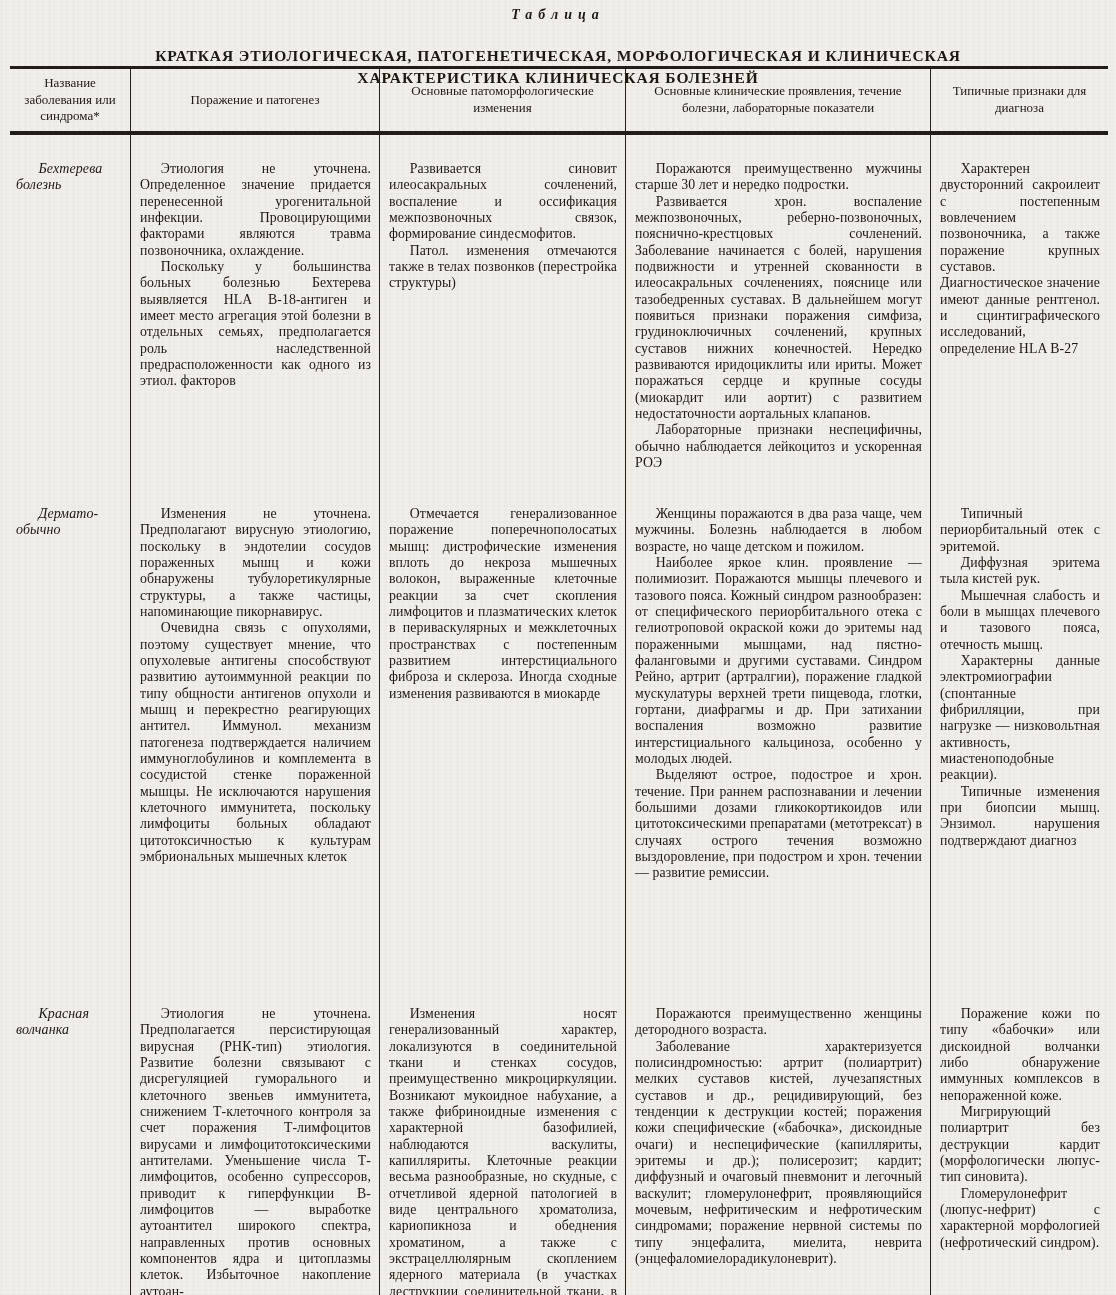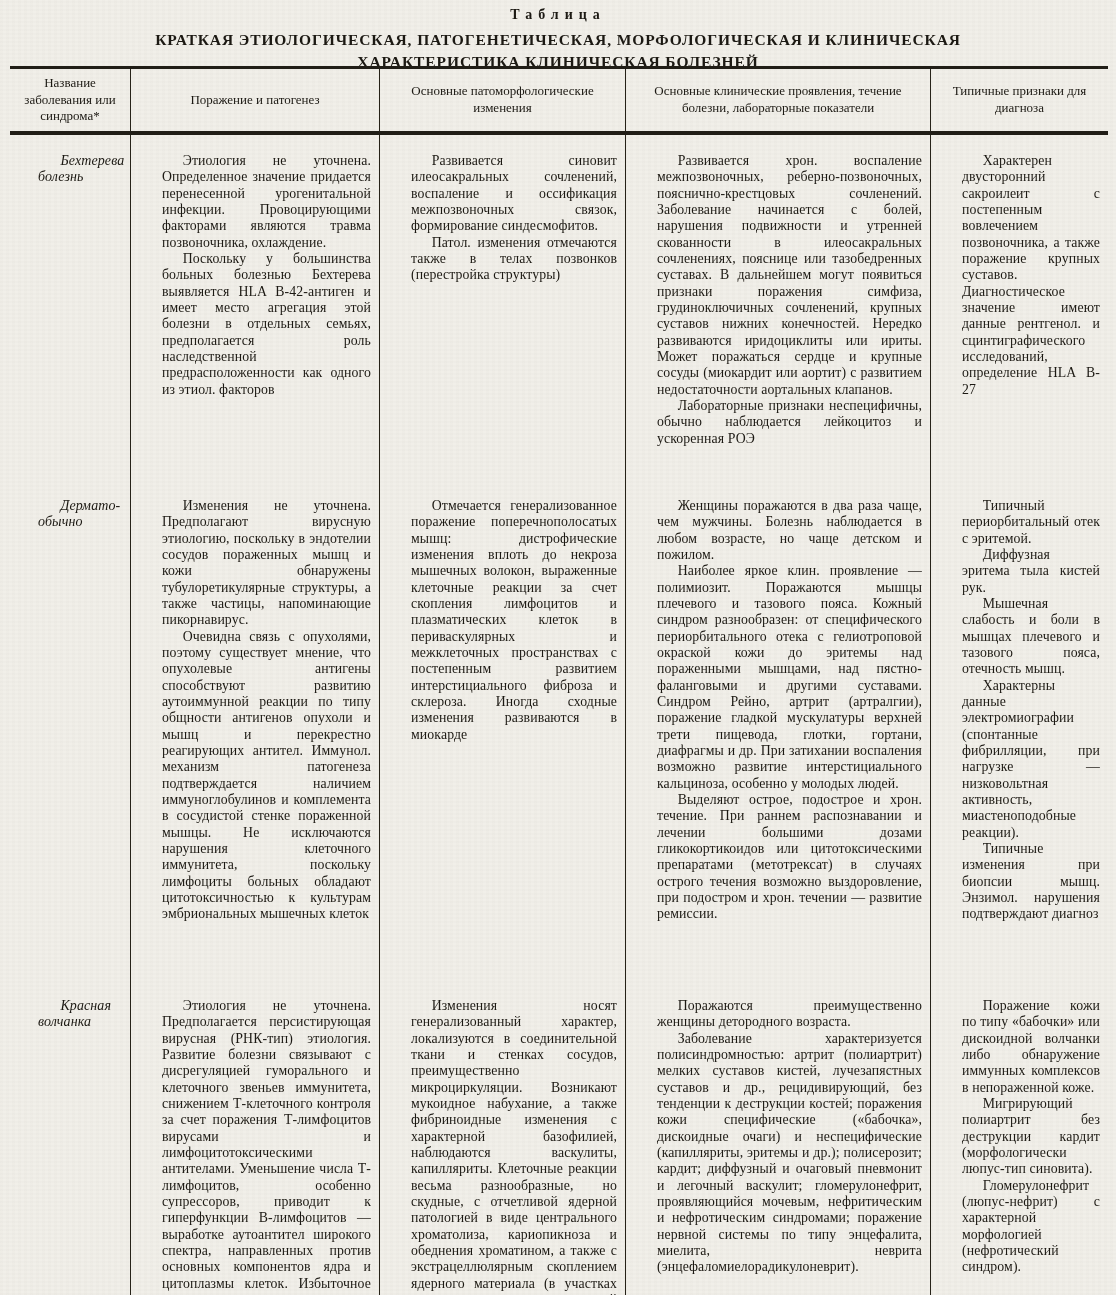--- a/index.html
+++ b/index.html
@@ -17,28 +17,29 @@
       repeating-linear-gradient(90deg, rgba(120,110,90,0.02) 0 3px, rgba(255,255,255,0.015) 3px 6px),
       #f1efe9;
     box-sizing:border-box;
   }
   .table-label{
     text-align:center;
     font-weight:bold;
     font-size:14px;
     letter-spacing:6px;
     padding-top:7px;
+    font-style:italic;
   }
   .main-title{
     text-align:center;
     font-weight:bold;
     font-size:15.5px;
     letter-spacing:0.9px;
     line-height:1.45;
-    margin-top:6px;
+    margin-top:22px;
   }
   .tbl{
     position:absolute;
     left:10px; top:66px;
     width:1098px;
     height:1225px;
     display:flex;
     flex-direction:column;
   }
   .grid-row{
@@ -55,25 +56,24 @@
     justify-content:center;
     text-align:center;
     font-size:13px;
     line-height:1.28;
     padding:6px 5px;
     min-height:48px;
     box-sizing:border-box;
   }
   .cell{
     box-sizing:border-box;
-    padding:18px 8px 6px 9px;
+    padding:26px 8px 6px 9px;
     font-size:13.8px;
     line-height:1.185;
     letter-spacing:0.1px;
-    margin-left:22px;
   }
   .v-rule{ border-right:1.5px solid #262218; }
   .tbody{ flex:1; display:flex; flex-direction:column; }
   .row-1{ min-height:345px; }
   .row-2{ min-height:500px; }
   .row-3{ flex:1; }
   .name-cell{
     font-style:italic;
     white-space:pre-line;
     text-indent:1.6em;
@@ -109,27 +109,28 @@
       <div class="th">Типичные признаки для диагноза</div>
     </div>
 
     <div class="tbody">
 
       <div class="grid-row row-1">
         <div class="cell v-rule name-cell">Бехтерева
 болезнь</div>
         <div class="cell v-rule">
             <p class="para">Этиология не уточнена. Определенное значение придается перенесенной урогенитальной инфекции. Провоцирующими факторами являются травма позвоночника, охлаждение.</p>
-            <p class="para">Поскольку у большинства больных болезнью Бехтерева выявляется HLA B-42-антиген и имеет место агрегация этой болезни в отдельных семьях, предполагается роль наследственной предрасположенности как одного из этиол. факторов</p>
+            <p class="para">Поскольку у большинства больных болезнью Бехтерева выявляется HLA B-18-антиген и имеет место агрегация этой болезни в отдельных семьях, предполагается роль наследственной предрасположенности как одного из этиол. факторов</p>
           </div>
         <div class="cell v-rule">
             <p class="para">Развивается синовит илеосакральных сочленений, воспаление и оссификация межпозвоночных связок, формирование синдесмофитов.</p>
             <p class="para">Патол. изменения отмечаются также в телах позвонков (перестройка структуры)</p>
           </div>
         <div class="cell v-rule">
+            <p class="para">Поражаются преимущественно мужчины старше 30 лет и нередко подростки.</p>
             <p class="para">Развивается хрон. воспаление межпозвоночных, реберно-позвоночных, пояснично-крестцовых сочленений. Заболевание начинается с болей, нарушения подвижности и утренней скованности в илеосакральных сочленениях, пояснице или тазобедренных суставах. В дальнейшем могут появиться признаки поражения симфиза, грудиноключичных сочленений, крупных суставов нижних конечностей. Нередко развиваются иридоциклиты или ириты. Может поражаться сердце и крупные сосуды (миокардит или аортит) с развитием недостаточности аортальных клапанов.</p>
             <p class="para">Лабораторные признаки неспецифичны, обычно наблюдается лейкоцитоз и ускоренная РОЭ</p>
           </div>
         <div class="cell">
             <p class="para">Характерен двусторонний сакроилеит с постепенным вовлечением позвоночника, а также поражение крупных суставов. Диагностическое значение имеют данные рентгенол. и сцинтиграфического исследований, определение HLA B-27</p>
           </div>
       </div>
 
       <div class="grid-row row-2">
         <div class="cell v-rule name-cell">Дермато-

